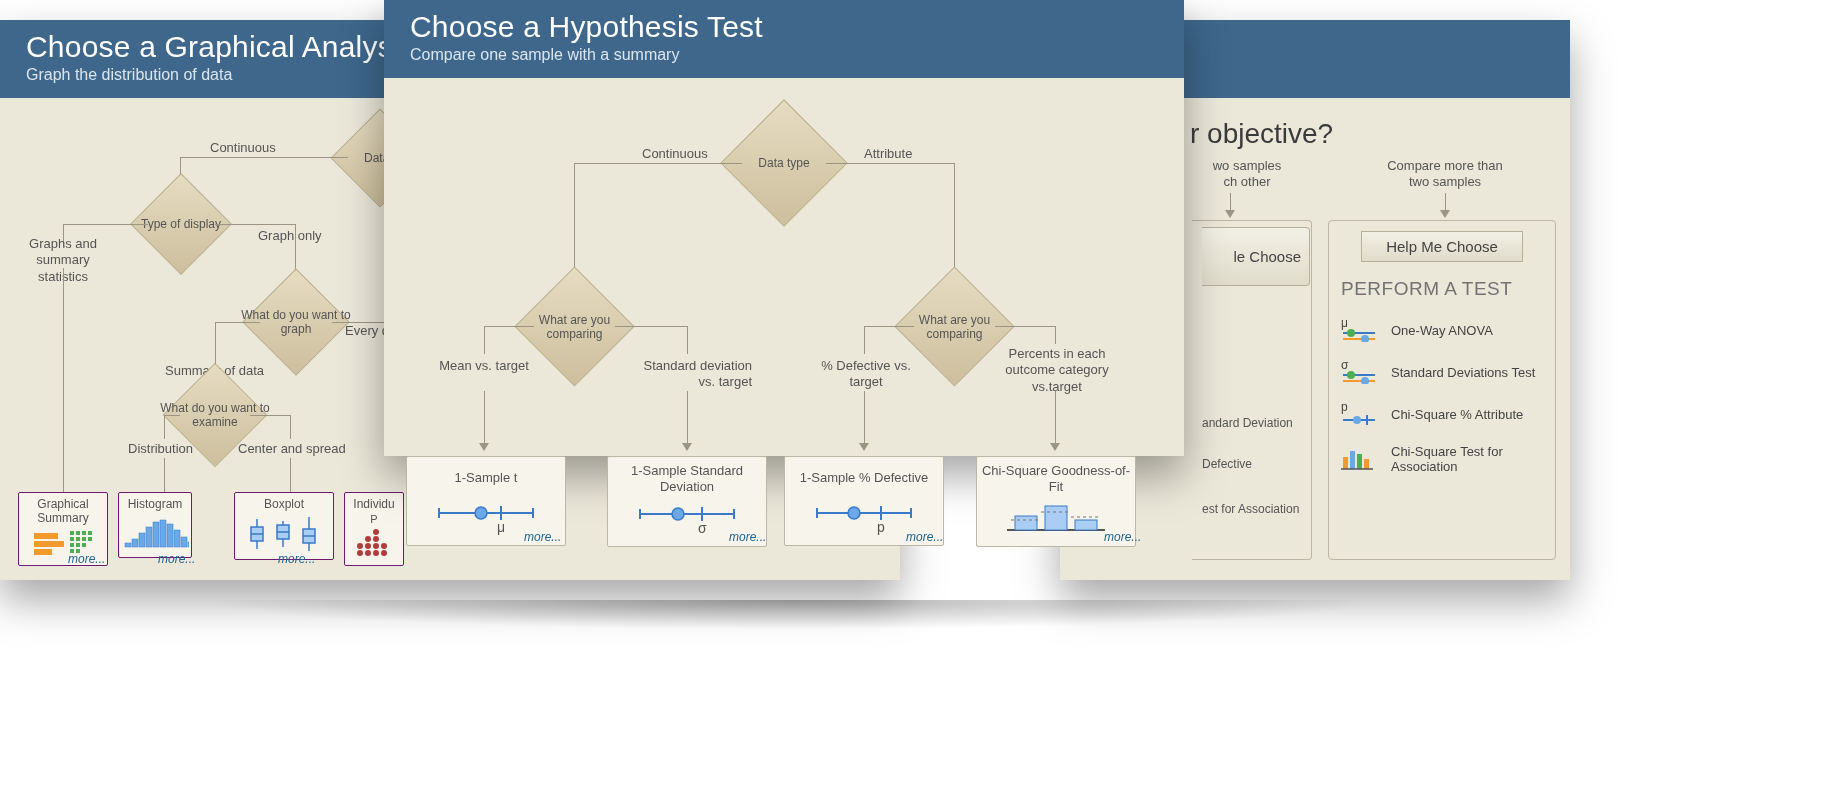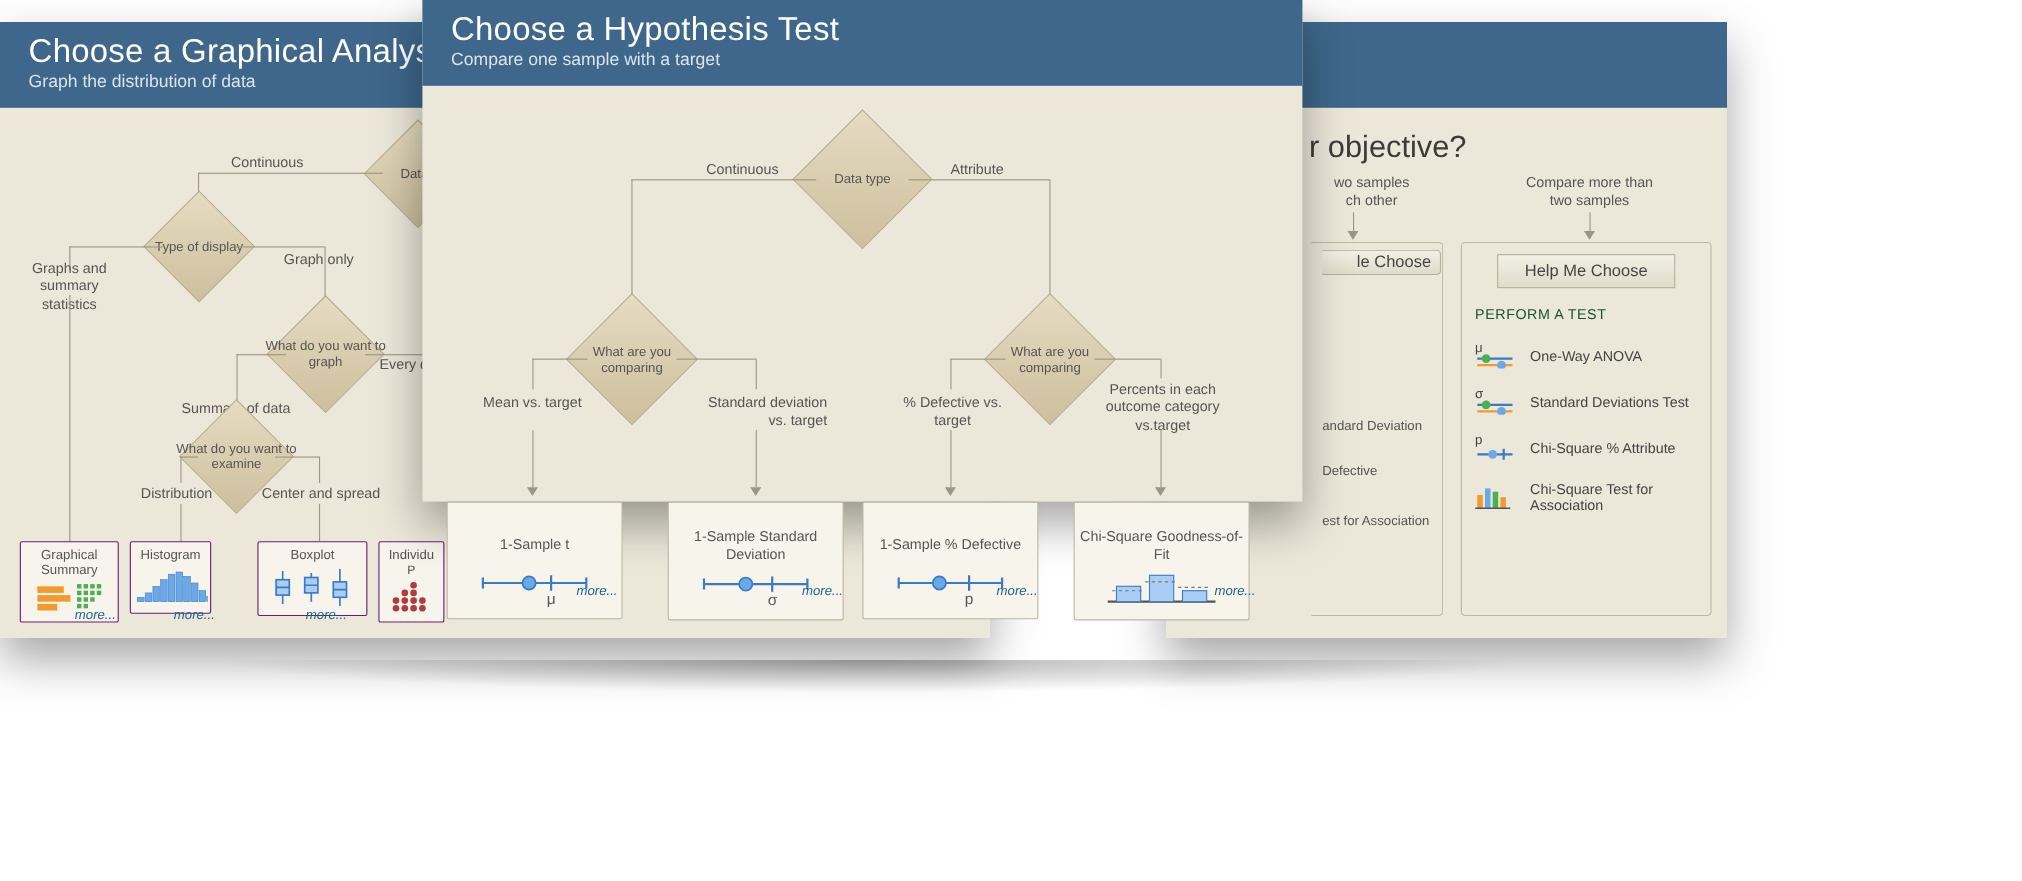--- a/index.html
+++ b/index.html
@@ -80,21 +80,21 @@
   
   .rcard {
     position:absolute;
     width: 160px;
     background: #f6f4eb;
     border:1px solid #bcb7a5;
     border-radius: 2px;
     text-align:center;
     font-size: 13px;
     color:#555;
-    padding: 23px 4px 10px 4px;
+    padding: 6px 4px 10px 4px;
   }
   .rcard .rtitle { line-height:1.2; min-height:30px; display:flex; align-items:center; justify-content:center; }
   .rcard .ricon { margin-top:6px; display:flex; justify-content:center; }
   .morelink {
     position:absolute;
     font-size: 12px;
     font-style: italic;
     color:#1f638f;
     cursor:pointer;
   }
@@ -104,22 +104,22 @@
     display:inline-block;
     background:linear-gradient(#f2f0e5,#e0dccb);
     border:1px solid #b6b09b;
     border-radius:0;
     padding:6px 24px;
     font-size:15px;
     color:#444;
     cursor:pointer;
   }
   .perform-title {
-    font-size:13px;
-    color:#14532d;
+    font-size:19px;
+    color:#737373;
     letter-spacing:.5px;
     margin:16px 0 8px 0;
   }
   .rp-row {
     display:flex; align-items:center; gap:14px;
     font-size:13px; color:#444;
     margin:18px 0;
   }
   .rp-row .ticon { width:36px; display:flex; justify-content:center; }
 
@@ -290,21 +290,21 @@
     <div class="blabel" style="left:137px; top:60px; width:100px; white-space:pre-line;">wo samples
 ch other</div>
     <div class="blabel" style="left:320px; top:60px; width:130px;">Compare more than two samples</div>
 
     <div class="vline" style="left:170px; top:95px; height:18px;"></div>
     <div class="vline" style="left:385px; top:95px; height:18px;"></div>
     <div class="arrow-down" style="left:165px; top:112px;"></div>
     <div class="arrow-down" style="left:380px; top:112px;"></div>
 
     <div style="position:absolute; left:132px; top:122px; width:120px; height:340px; border:1px solid #bcb7a5; border-left:none; border-radius:0 4px 4px 0; padding:6px 10px;">
-      <div class="hm-btn" style="padding:2px 8px; border-radius:0 4px 4px 0; border-left:none; width:108px; text-align:right;">le Choose</div>
+      <div class="hm-btn" style="padding:20px 8px; border-radius:0 4px 4px 0; border-left:none; width:108px; text-align:right;">le Choose</div>
       <div class="blabel" style="position:static; text-align:left; margin-top:130px; font-size:12px;">andard Deviation</div>
       <div class="blabel" style="position:static; text-align:left; margin-top:26px; font-size:12px;">Defective</div>
       <div class="blabel" style="position:static; text-align:left; margin-top:30px; font-size:12px;">est for Association</div>
     </div>
 
     <div style="position:absolute; left:268px; top:122px; width:228px; height:340px; border:1px solid #bcb7a5; border-radius:4px; padding:10px 12px;">
       <div style="text-align:center;">
         <span class="hm-btn">Help Me Choose</span>
       </div>
       <div class="perform-title">PERFORM A TEST</div>
@@ -356,21 +356,21 @@
         </div>
         <span>Chi-Square Test for Association</span>
       </div>
     </div>
   </div>
 </div>
 
 <div class="panel" style="left:384px; top:0; width:800px; height:456px; z-index:10;">
   <div class="panel-header">
     <h1>Choose a Hypothesis Test</h1>
-    <div class="sub">Compare one sample with a target</div>
+    <div class="sub">Compare one sample with a summary</div>
   </div>
   <div class="panel-body">
 
     <div class="diamond" style="left:355px; top:40px;">
       <div class="dlabel">Data type</div>
     </div>
 
     <div class="hline" style="left:190px; top:85px; width:168px;"></div>
     <div class="hline" style="left:442px; top:85px; width:128px;"></div>
     <div class="blabel" style="left:258px; top:68px;">Continuous</div>

